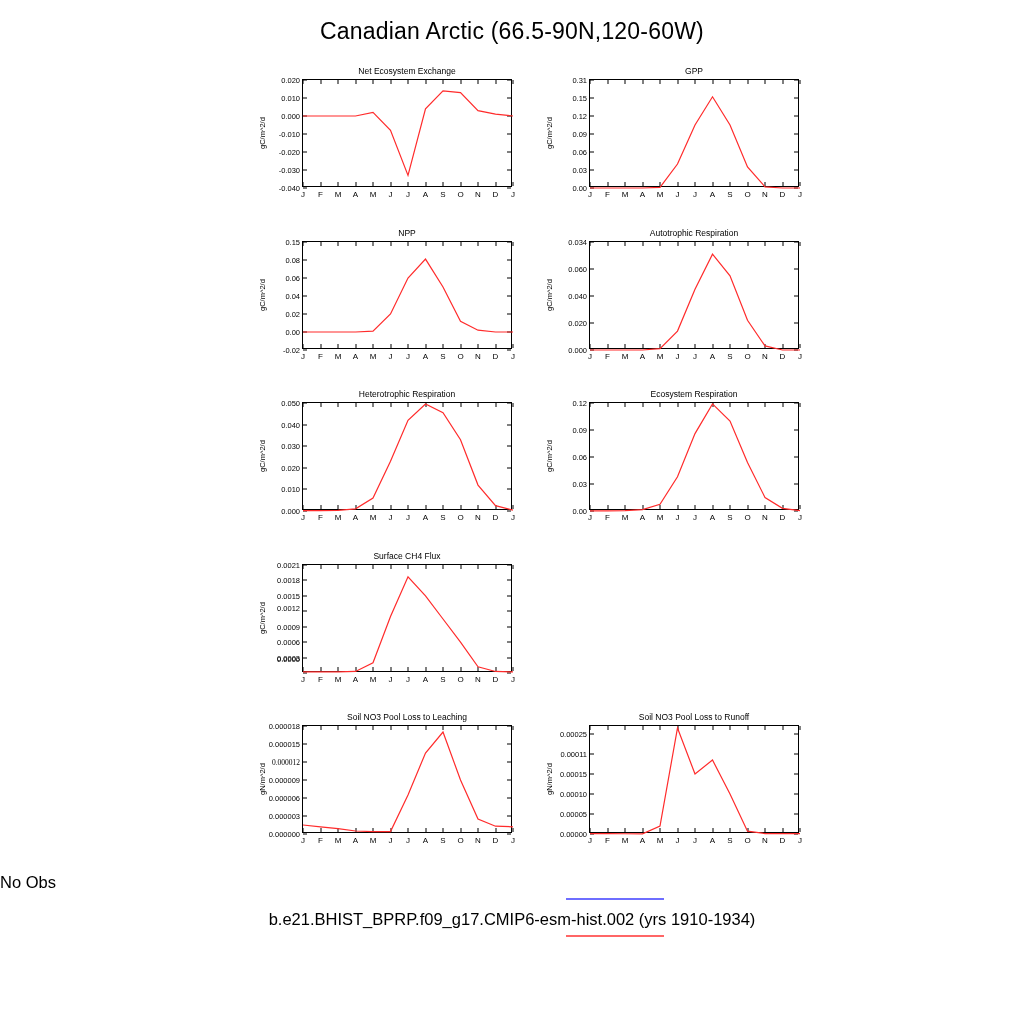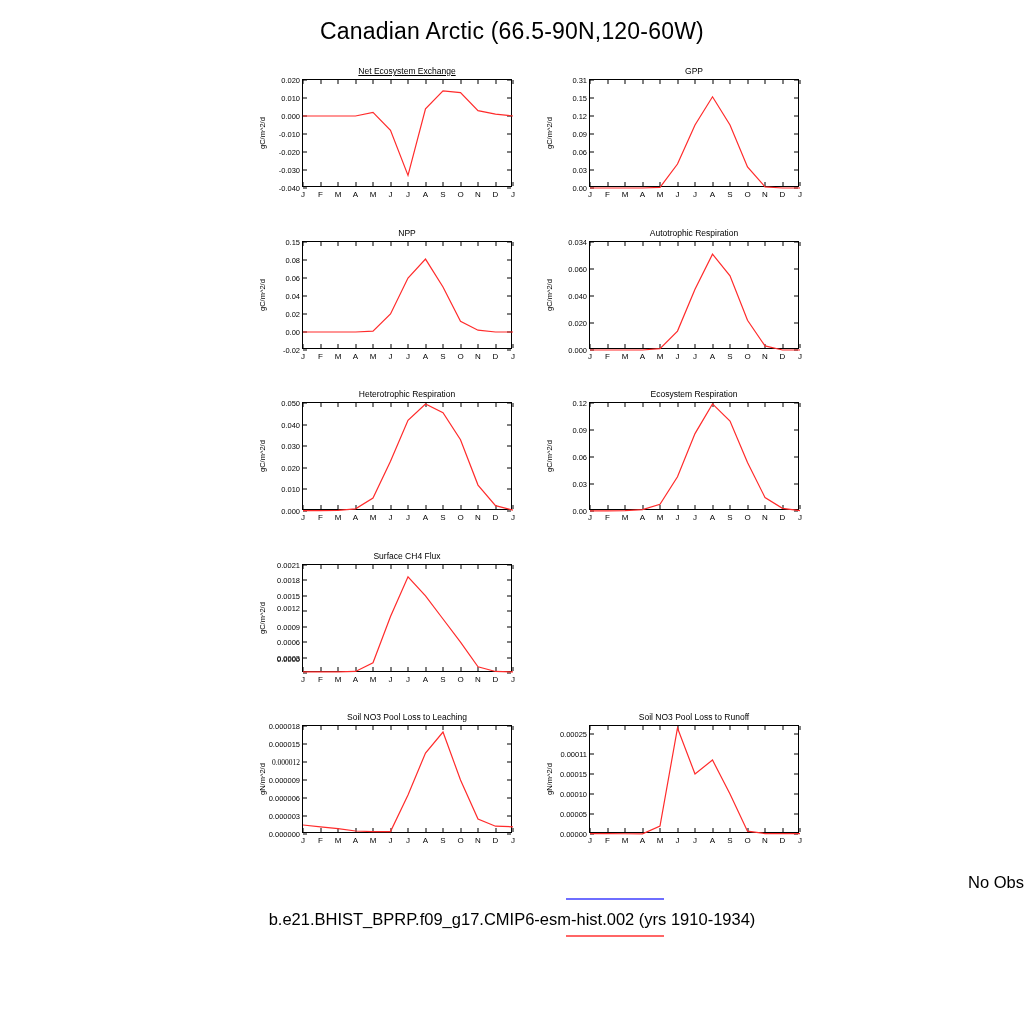--- a/index.html
+++ b/index.html
@@ -99,21 +99,21 @@
   svg.series {
     position: absolute;
     left: 0;
     top: 0;
     overflow: visible;
   }
   .legend-noobs {
     position: absolute;
     width: 1024px;
     left: 0;
-    text-align: right;
+    text-align: left;
     font-size: 16.5px;
   }
   .legend-run {
     position: absolute;
     width: 1024px;
     left: 0;
     text-align: center;
     font-size: 16.5px;
   }
   .legend-line {
@@ -121,21 +121,21 @@
     height: 1.6px;
   }
 </style>
 </head>
 <body>
 
 <div id="page-title">Canadian Arctic (66.5-90N,120-60W)</div>
 
 <div id="panels">
     <div class="panel" style="left: 258px; top: 66px; width: 254px; height: 138px;">
-      <div class="panel-title" style="width: 210px; left: 44px; text-decoration: underline;">Net Ecosystem Exchange</div>
+      <div class="panel-title" style="width: 210px; left: 44px;">Net Ecosystem Exchange</div>
       <div class="ylabel">gC/m^2/d</div>
       <div class="plotbox">
         <div class="ytick" style="top: 108px;">-0.040</div>
         <div class="ytickmark" style="top: 108px;"></div>
         <div class="ytickmark right" style="top: 108px;"></div>
         <div class="ytick" style="top: 90px;">-0.030</div>
         <div class="ytickmark" style="top: 90px;"></div>
         <div class="ytickmark right" style="top: 90px;"></div>
         <div class="ytick" style="top: 72px;">-0.020</div>
         <div class="ytickmark" style="top: 72px;"></div>

